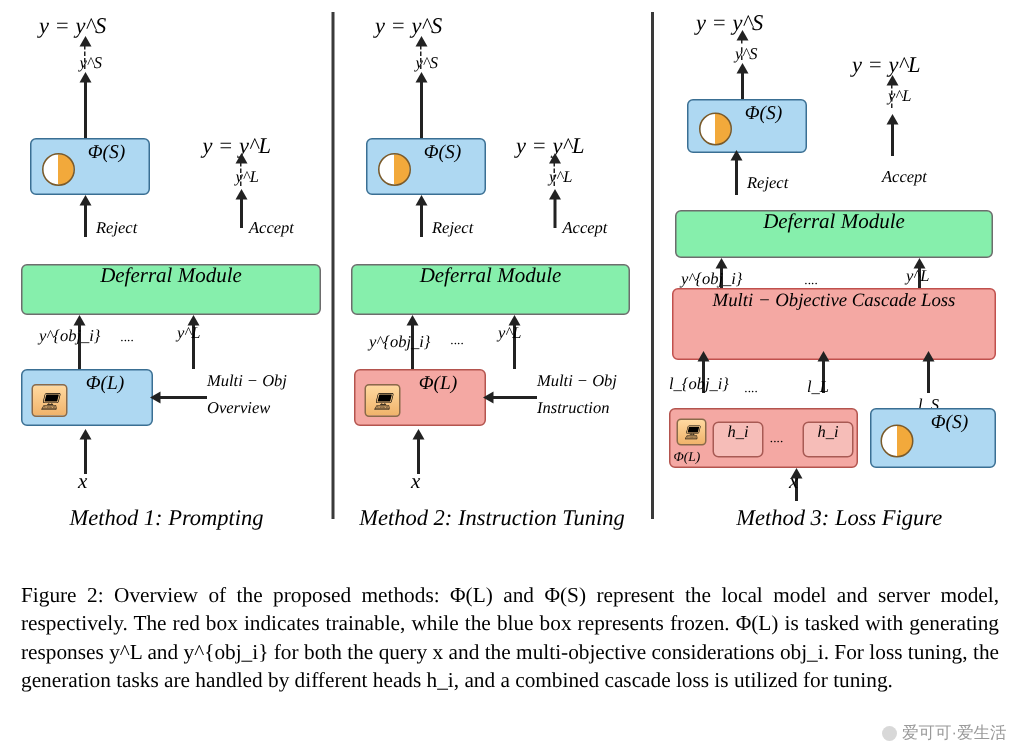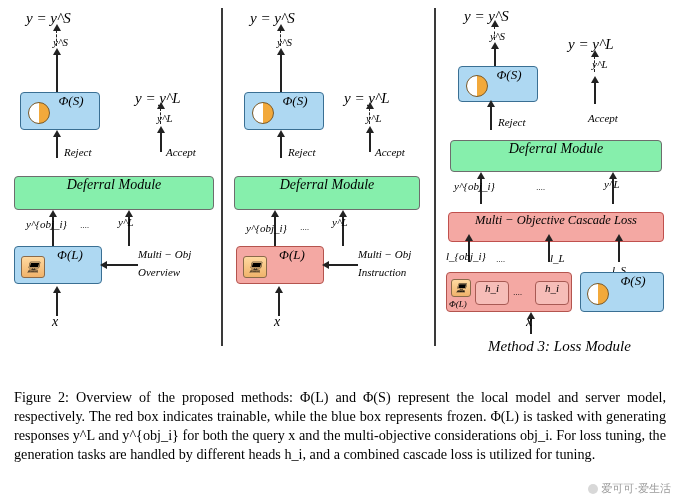--- a/index.html
+++ b/index.html
@@ -164,20 +164,21 @@
       <span style="margin-left:24px;">Φ(L)</span>
     </div>
 
     <div class="arrow harrow left" style="left:106px;top:264px;width:32px;"></div>
     <div class="lbl small" style="left:138px;top:248px;">Multi − Obj</div>
     <div class="lbl small" style="left:138px;top:266px;">Overview</div>
 
     <div class="arrow" style="left:56px;top:292px;height:24px;"></div>
     <div class="lbl" style="left:52px;top:314px;font-size:14px;">x</div>
 
+    <div class="caption-method" style="left:0;top:338px;width:222px;">Method 1: Prompting</div>
   </div>
 
   <div class="panel p2">
 
     <div class="lbl" style="left:26px;top:10px;font-size:15px;">y = y^S</div>
     <div class="lbl small" style="left:53px;top:36px;">y^S</div>
     <div class="arrow dashed" style="left:56px;top:30px;height:16px;"></div>
     <div class="arrow" style="left:56px;top:54px;height:38px;"></div>
 
     <div class="box blue" style="left:20px;top:92px;width:80px;height:38px;">
@@ -209,20 +210,21 @@
       <span style="margin-left:24px;">Φ(L)</span>
     </div>
 
     <div class="arrow harrow left" style="left:104px;top:264px;width:30px;"></div>
     <div class="lbl small" style="left:134px;top:248px;">Multi − Obj</div>
     <div class="lbl small" style="left:134px;top:266px;">Instruction</div>
 
     <div class="arrow" style="left:54px;top:292px;height:24px;"></div>
     <div class="lbl" style="left:50px;top:314px;font-size:14px;">x</div>
 
+    <div class="caption-method" style="left:-12px;top:338px;width:232px;">Method 2: Instruction Tuning</div>
   </div>
 
   <div class="panel p3">
 
     <div class="lbl" style="left:24px;top:8px;font-size:15px;">y = y^S</div>
     <div class="lbl small" style="left:50px;top:30px;">y^S</div>
     <div class="arrow dashed" style="left:54px;top:26px;height:14px;"></div>
     <div class="arrow" style="left:54px;top:48px;height:20px;"></div>
 
     <div class="box blue" style="left:18px;top:66px;width:80px;height:36px;">
@@ -242,31 +244,31 @@
     <div class="box gray" style="left:10px;top:140px;width:212px;height:32px;font-size:14px;">
       <span>Deferral Module</span>
     </div>
 
     <div class="arrow" style="left:40px;top:178px;height:26px;"></div>
     <div class="arrow" style="left:172px;top:178px;height:26px;"></div>
     <div class="lbl small" style="left:14px;top:180px;">y^{obj_i}</div>
     <div class="lbl tiny" style="left:96px;top:184px;">····</div>
     <div class="lbl small" style="left:164px;top:178px;">y^L</div>
 
-    <div class="box redline" style="left:8px;top:212px;width:216px;height:30px;font-size:12.5px;">
+    <div class="box redline" style="left:8px;top:192px;width:216px;height:48px;font-size:12.5px;">
       <span>Multi − Objective Cascade Loss</span>
     </div>
 
     <div class="arrow" style="left:28px;top:240px;height:22px;"></div>
     <div class="arrow" style="left:108px;top:240px;height:22px;"></div>
     <div class="arrow" style="left:178px;top:240px;height:22px;"></div>
 
     <div class="lbl small" style="left:6px;top:250px;">l_{obj_i}</div>
     <div class="lbl tiny" style="left:56px;top:256px;">····</div>
-    <div class="lbl small" style="left:98px;top:252px;margin-left:12px;">l_L</div>
+    <div class="lbl small" style="left:98px;top:252px;">l_L</div>
     <div class="lbl small" style="left:172px;top:264px;">l_S</div>
 
     <div class="box red" style="left:6px;top:272px;width:126px;height:40px;">
       <div class="chip" style="left:4px;top:6px;width:18px;height:16px;font-size:9px;">🖥</div>
       <div class="lbl tiny" style="left:2px;top:26px;font-style:italic;">Φ(L)</div>
       <div class="box" style="left:28px;top:8px;width:34px;height:24px;background:#f6bdb8;border-color:#a85a54;font-size:11px;">
         <span>h_i</span>
       </div>
       <div class="lbl tiny" style="left:66px;top:16px;">····</div>
       <div class="box" style="left:88px;top:8px;width:34px;height:24px;background:#f6bdb8;border-color:#a85a54;font-size:11px;">
@@ -275,21 +277,21 @@
     </div>
 
     <div class="box blue" style="left:140px;top:272px;width:84px;height:40px;">
       <div class="pie" style="left:6px;top:10px;"></div>
       <span style="margin-left:22px;">Φ(S)</span>
     </div>
 
     <div class="arrow" style="left:90px;top:318px;height:16px;"></div>
     <div class="lbl" style="left:86px;top:314px;font-size:14px;">x</div>
 
-    <div class="caption-method" style="left:0;top:338px;width:239px;">Method 3: Loss Module</div>
+    <div class="caption-method" style="left:0;top:338px;width:239px;">Method 3: Loss Figure</div>
   </div>
 
 </div>
 
 <div class="caption">
   <span>Figure 2:</span><span> Overview of the proposed methods: Φ(L) and Φ(S) represent the local model and server model, respectively. The red box indicates trainable, while the blue box represents frozen. Φ(L) is tasked with generating responses y^L and y^{obj_i} for both the query x and the multi-objective considerations obj_i. For loss tuning, the generation tasks are handled by different heads h_i, and a combined cascade loss is utilized for tuning.</span>
 </div>
 
 <div class="watermark">
   <span class="wm-dot"></span>

